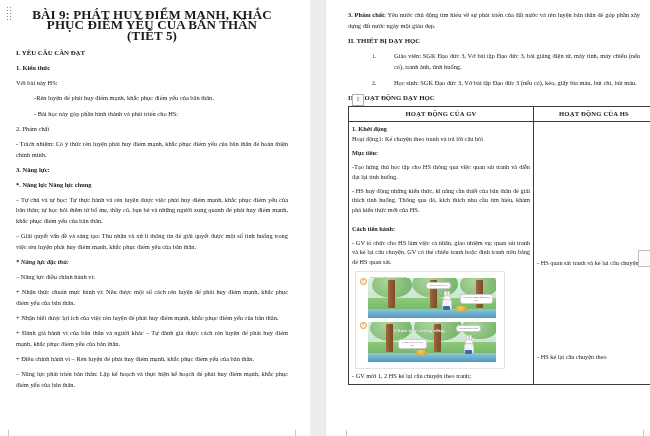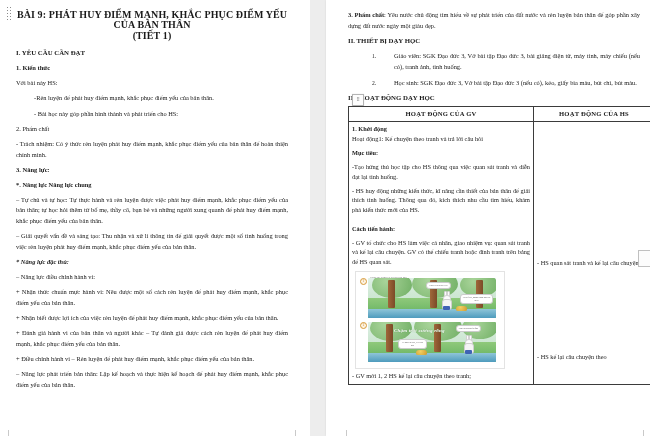--- a/index.html
+++ b/index.html
@@ -47,21 +47,21 @@
   #page-left .doc  { left: 24px; width: 272px; }
   #page-right .doc { left: 22px; width: 292px; }
 
   p.para { margin: 0 0 4.6px 0; }
   .b   { font-weight: bold; }
   .bi  { font-weight: bold; font-style: italic; }
 
   .title-main {
     text-align: center;
     font-weight: bold;
-    font-size: 10px;
+    font-size: 13px;
     line-height: 10.4px;
     letter-spacing: 0.1px;
     margin: 0 0 7px 0;
   }
   .heading {
     font-weight: bold;
     font-size: 6.8px;
     margin: 0 0 4.4px 0;
     text-align: left;
   }
@@ -210,21 +210,21 @@
 </head>
 <body>
 
 <div id="root">
 
   <div class="page" id="page-left">
     <div class="doc" style="top:10px;">
 
       <div class="title-main">
         <span>BÀI 9: PHÁT HUY ĐIỂM MẠNH, KHẮC PHỤC ĐIỂM YẾU CỦA BẢN THÂN</span><br>
-        <span>(TIẾT 1)</span>
+        <span>(TIẾT 5)</span>
       </div>
 
       <p class="heading">I. YÊU CẦU CẦN ĐẠT</p>
       <p class="subheading">1. Kiến thức</p>
       <p class="para">Với bài này HS:</p>
       <p class="para indent">-Rèn luyện để phát huy điểm mạnh, khắc phục điểm yếu của bản thân.</p>
       <p class="para indent">- Bài học này góp phần hình thành và phát triển cho HS:</p>
 
       <p class="para">2. Phẩm chất</p>
       <p class="para">- Trách nhiệm: Có ý thức rèn luyện phát huy điểm mạnh, khắc phục điểm yếu của bản thân để hoàn thiện chính mình.</p>

